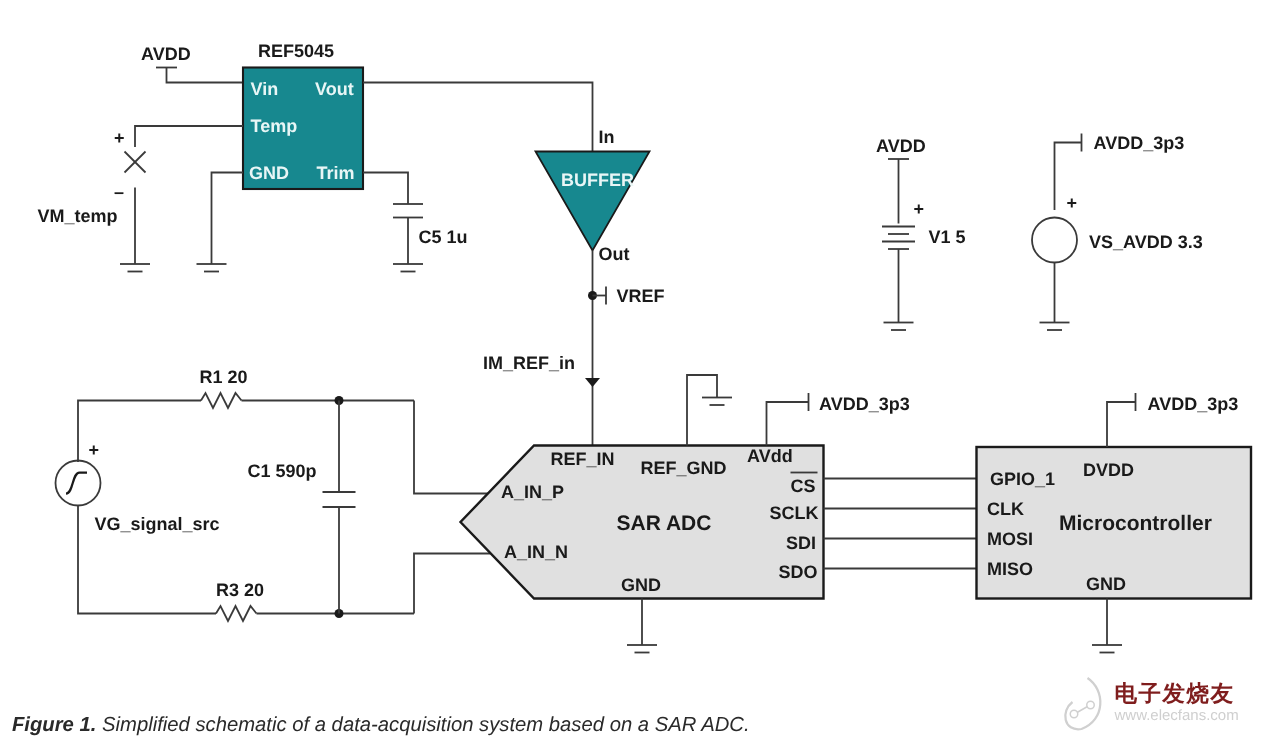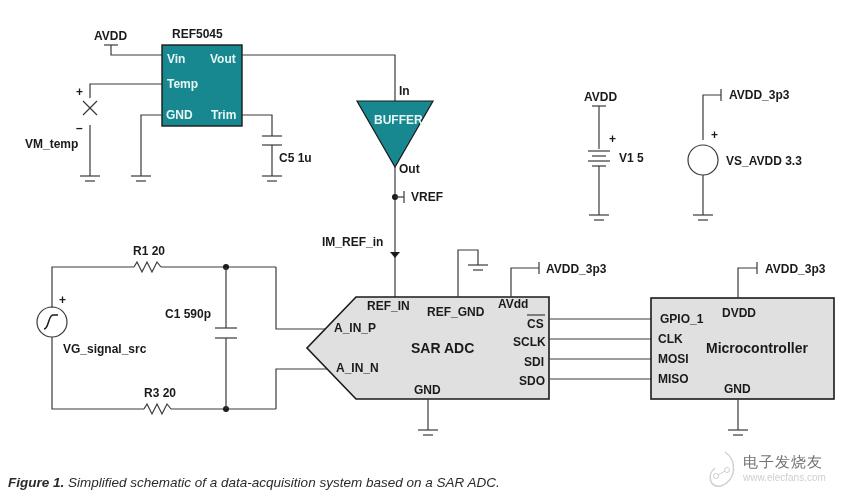--- a/index.html
+++ b/index.html
@@ -5,21 +5,21 @@
   html, body { margin: 0; padding: 0; background: #ffffff; }
   body { width: 849px; height: 498px; position: relative; overflow: hidden; font-family: "Liberation Sans", sans-serif; }
   svg { position: absolute; left: 0; top: 0; }
   .w { stroke: #3a3a3a; stroke-width: 1.2; fill: none; }
   .lbl { font-family: "Liberation Sans", sans-serif; font-weight: bold; font-size: 12px; fill: #1a1a1a; }
   .lbl-w { font-family: "Liberation Sans", sans-serif; font-weight: bold; font-size: 12px; fill: #e8f6f6; }
   .big { font-family: "Liberation Sans", sans-serif; font-weight: bold; font-size: 14px; fill: #1a1a1a; }
   .caption { position: absolute; left: 8px; top: 475px; font-family: "Liberation Sans", sans-serif; font-size: 13.5px; font-style: italic; color: #2a2a2a; }
   .caption b { font-style: italic; }
   .wm { position: absolute; left: 705px; top: 450px; width: 140px; height: 40px; }
-  .wm-cn { position: absolute; left: 38px; top: 3px; font-family: "DejaVu Sans", sans-serif; font-size: 15px; color: #737373; letter-spacing: 1px; }
+  .wm-cn { position: absolute; left: 38px; top: 3px; font-family: "DejaVu Sans", sans-serif; font-size: 15px; color: #7f1d1d; letter-spacing: 1px; font-weight: bold; }
   .wm-url { position: absolute; left: 38px; top: 22px; font-family: Liberation Sans, sans-serif; font-size: 10px; color: #cfcfcf; }
 </style>
 </head>
 <body>
 
 <svg width="849" height="498" viewBox="0 0 849 498">
 
   <line class="w" x1="104" y1="45" x2="118" y2="45"></line>
   <polyline class="w" points="111,45 111,55 162,55"></polyline>
   <text class="lbl" x="94" y="40">AVDD</text>

